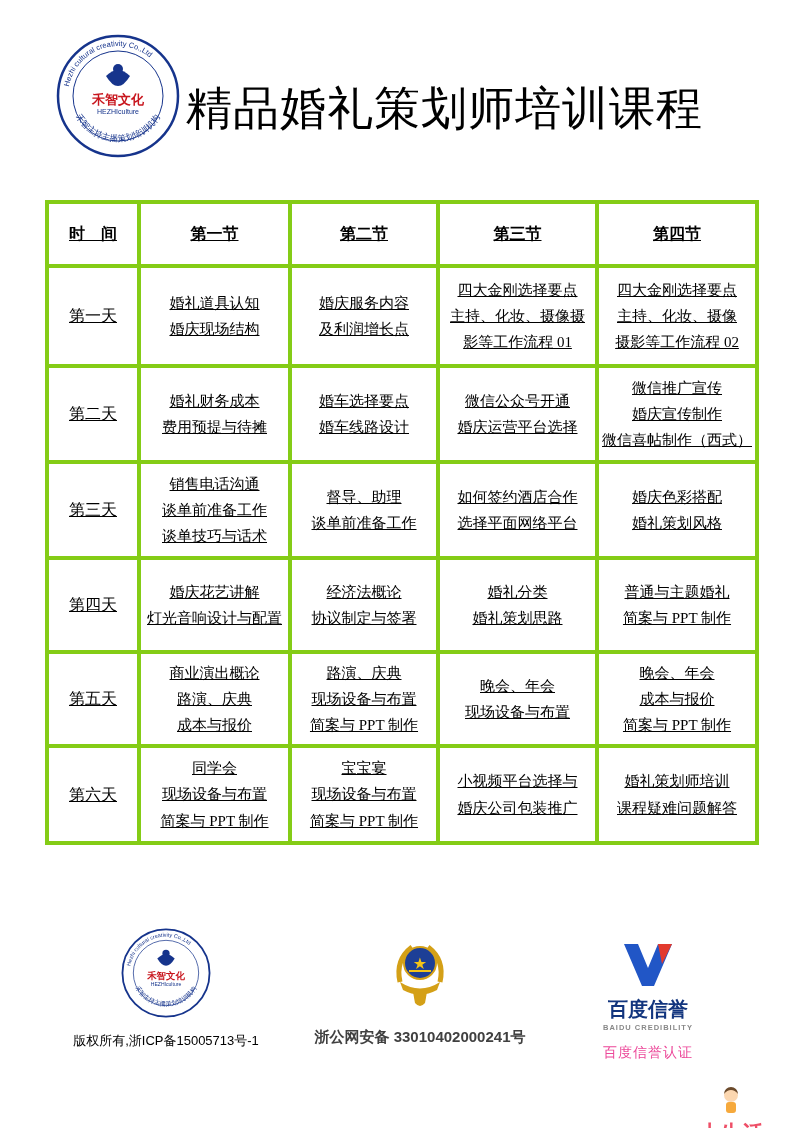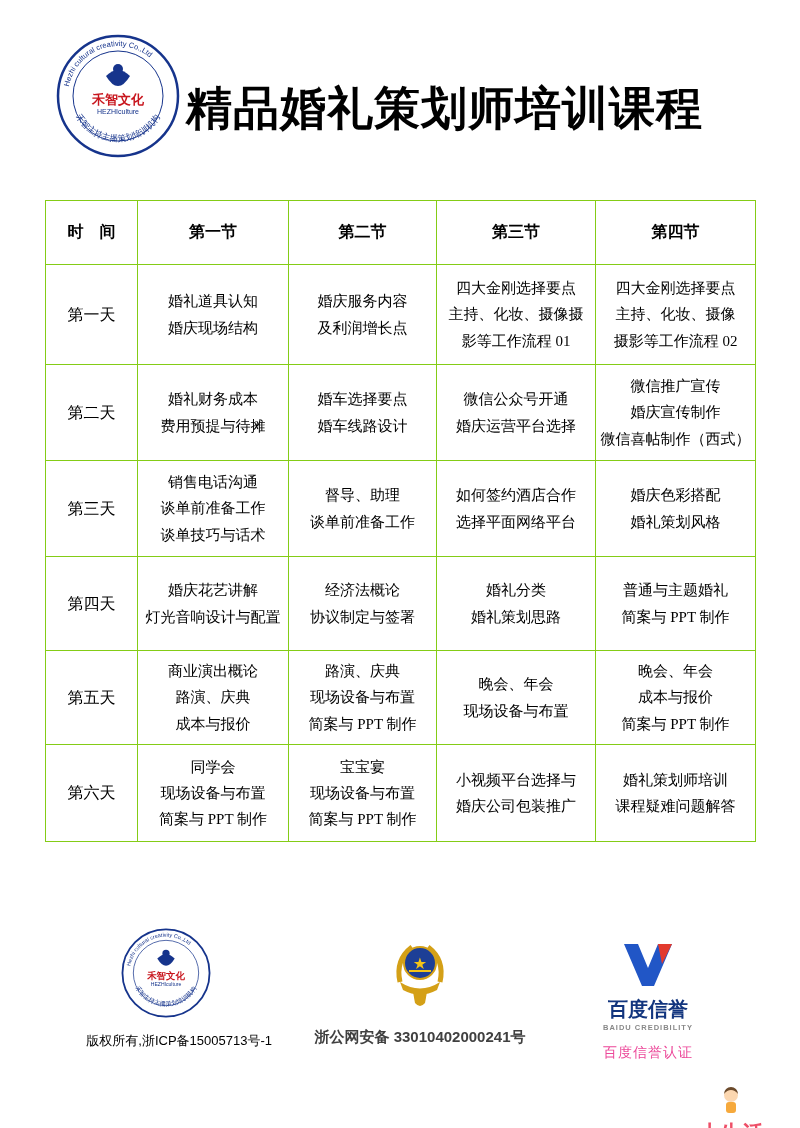--- a/index.html
+++ b/index.html
@@ -6,43 +6,43 @@
   html,body { background:#ffffff; }
   body { font-family:"Liberation Sans", sans-serif; }
   .page {
     position:relative; width:800px; height:1128px;
     background:#ffffff; margin:0 auto; overflow:hidden;
   }
   
   .logo-main { position:absolute; left:56px; top:34px; }
   .page-title {
     position:absolute; left:186px; top:78px;
-    font-size:46px; font-weight:700; color:#000;
+    font-size:46px; font-weight:400; color:#000;
     font-family:"Liberation Sans", sans-serif; letter-spacing:1px; white-space:nowrap;
   }
   
   .course-table-wrap { position:absolute; left:45px; top:200px; }
   table.course-table {
     border-collapse:collapse; table-layout:fixed; width:710px;
     font-family:"Liberation Serif", serif; color:#000;
   }
   .course-table th, .course-table td {
-    border:1px solid #84cc16; text-align:center; vertical-align:middle; padding:4px 3px;
+    border:4px solid #84cc16; text-align:center; vertical-align:middle; padding:4px 3px;text-decoration:underline;
   }
   .course-table th {
     font-family:"Liberation Sans", sans-serif; font-weight:bold;
     font-size:16px; height:64px;
   }
   .course-table td { font-size:15px; line-height:1.75; white-space:pre-line; }
   .course-table td.day-cell { font-size:16px; white-space:nowrap; }
   tr.r1 { height:100px; } tr.r2 { height:96px; } tr.r3 { height:96px; }
   tr.r4 { height:94px; } tr.r5 { height:94px; } tr.r6 { height:97px; }
   
   .footer-left  { position:absolute; left:60px;  top:928px; width:212px; text-align:center; }
-  .footer-left .copyright { margin-top:10px; font-size:13px; color:#000;text-align:right; }
+  .footer-left .copyright { margin-top:10px; font-size:13px; color:#000; }
   .footer-center{ position:absolute; left:290px; top:936px; width:260px; text-align:center; }
   .footer-center .police-text { margin-top:12px; font-size:15px; font-weight:bold; color:#404040; }
   .footer-right { position:absolute; left:583px; top:942px; width:130px; text-align:center; }
   .footer-right .baidu-name { margin-top:4px; font-size:20px; font-weight:bold; color:#12357e; }
   .footer-right .baidu-en   { font-size:7.5px; color:#888; letter-spacing:1px;font-weight:bold; }
   .footer-right .baidu-cert { margin-top:12px; font-size:14px; color:#ec4899; letter-spacing:1px; }
   
   .watermark { position:absolute; left:666px; top:1086px; width:130px; }
   .watermark .wm-row { display:flex; align-items:center; gap:3px;flex-direction:column; }
   .watermark .wm-title { font-size:22px; font-weight:bold; color:#ee4f67; }

